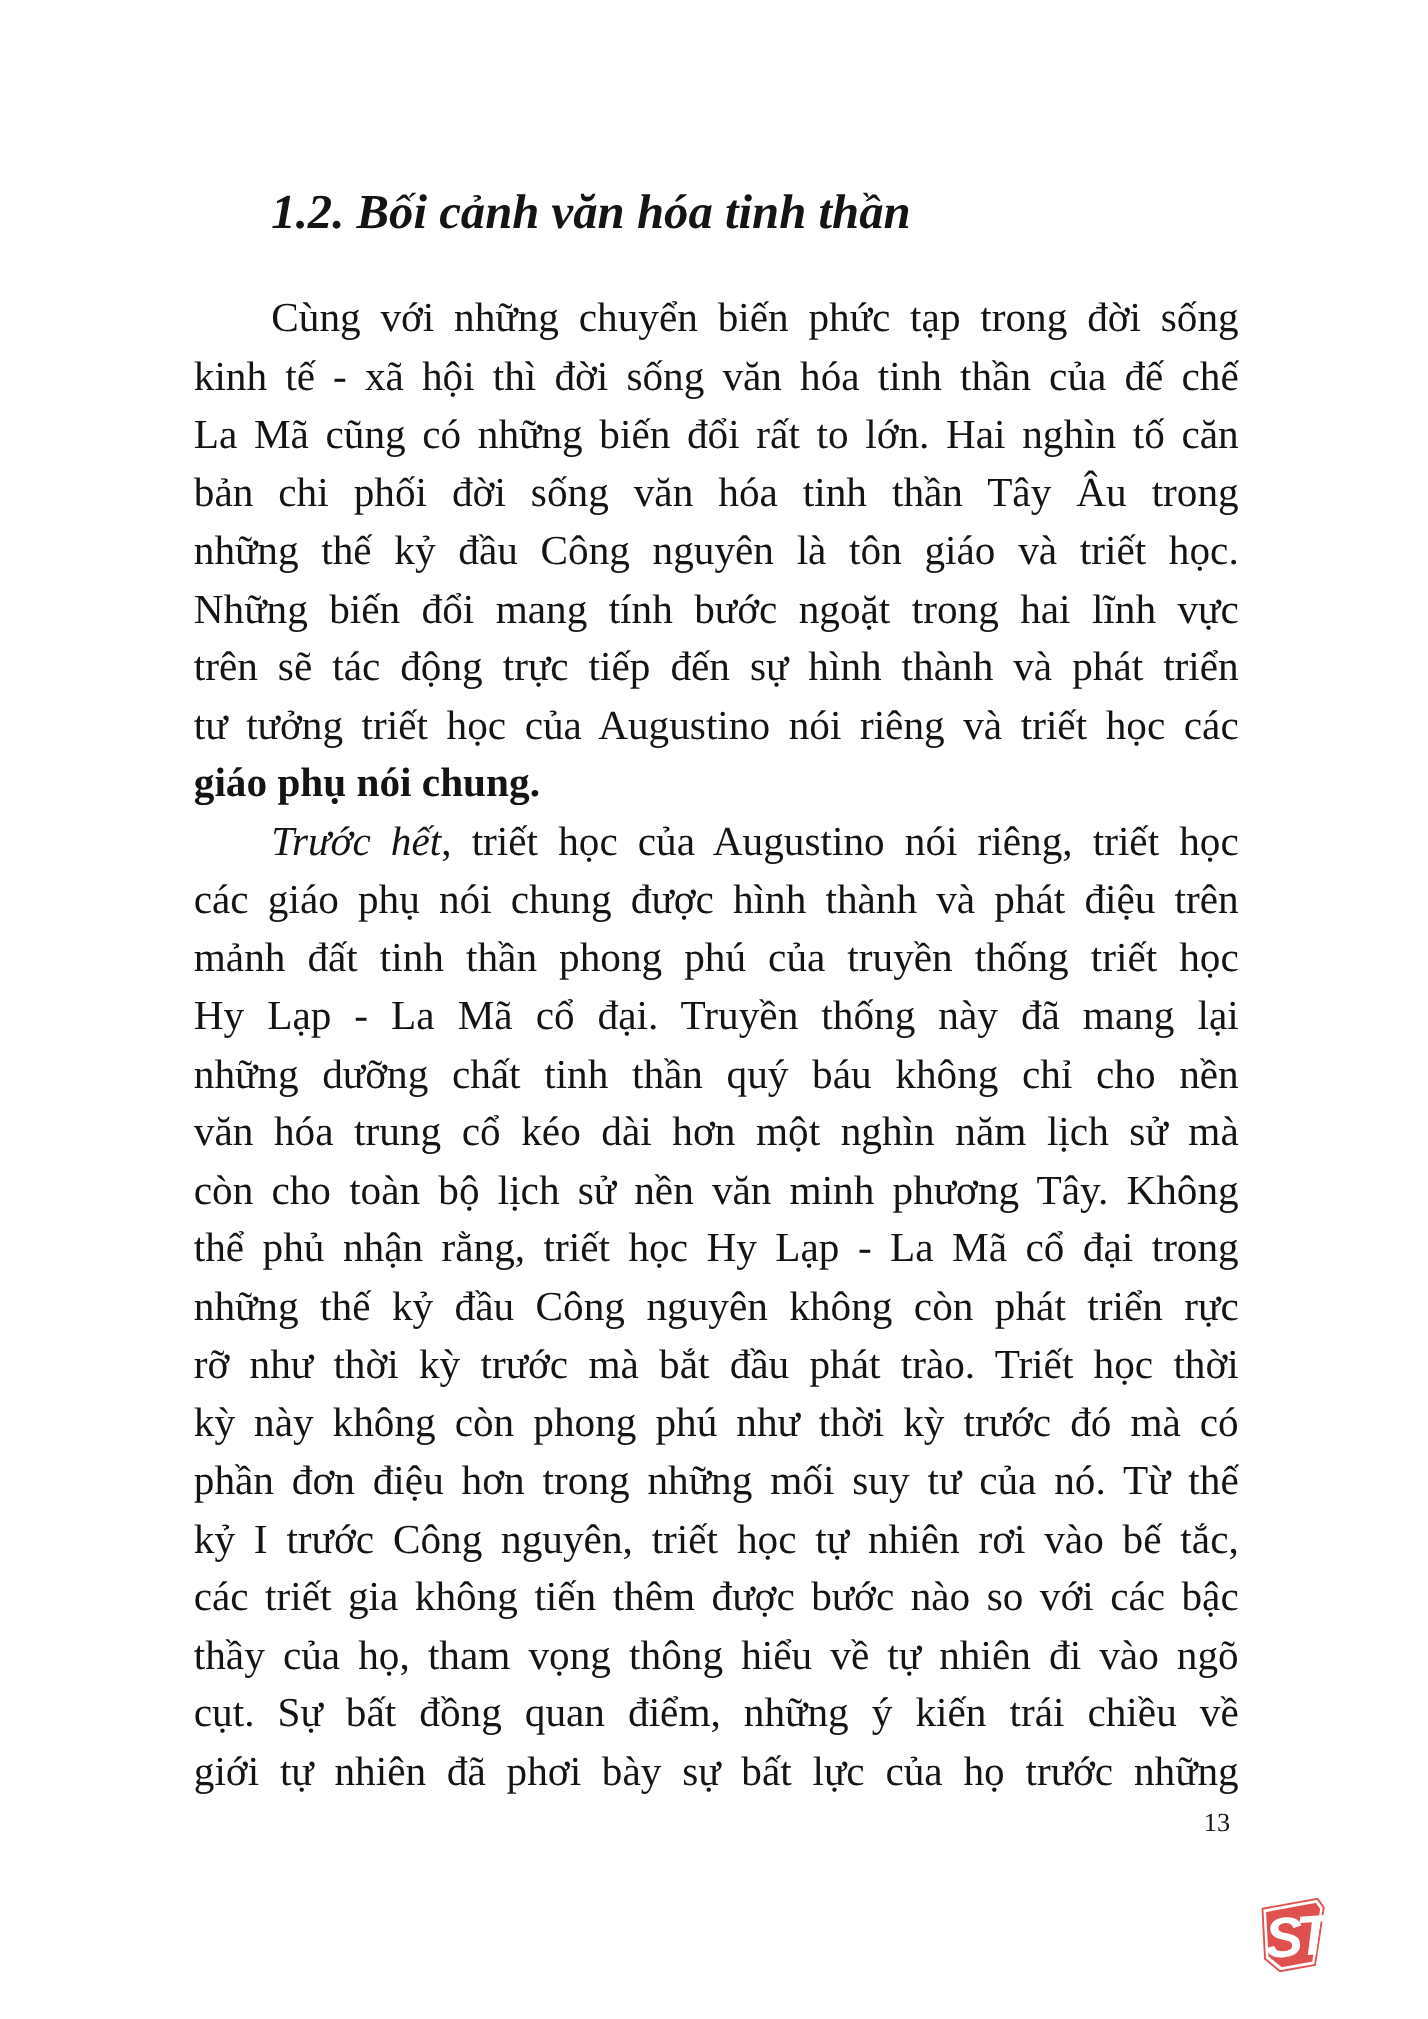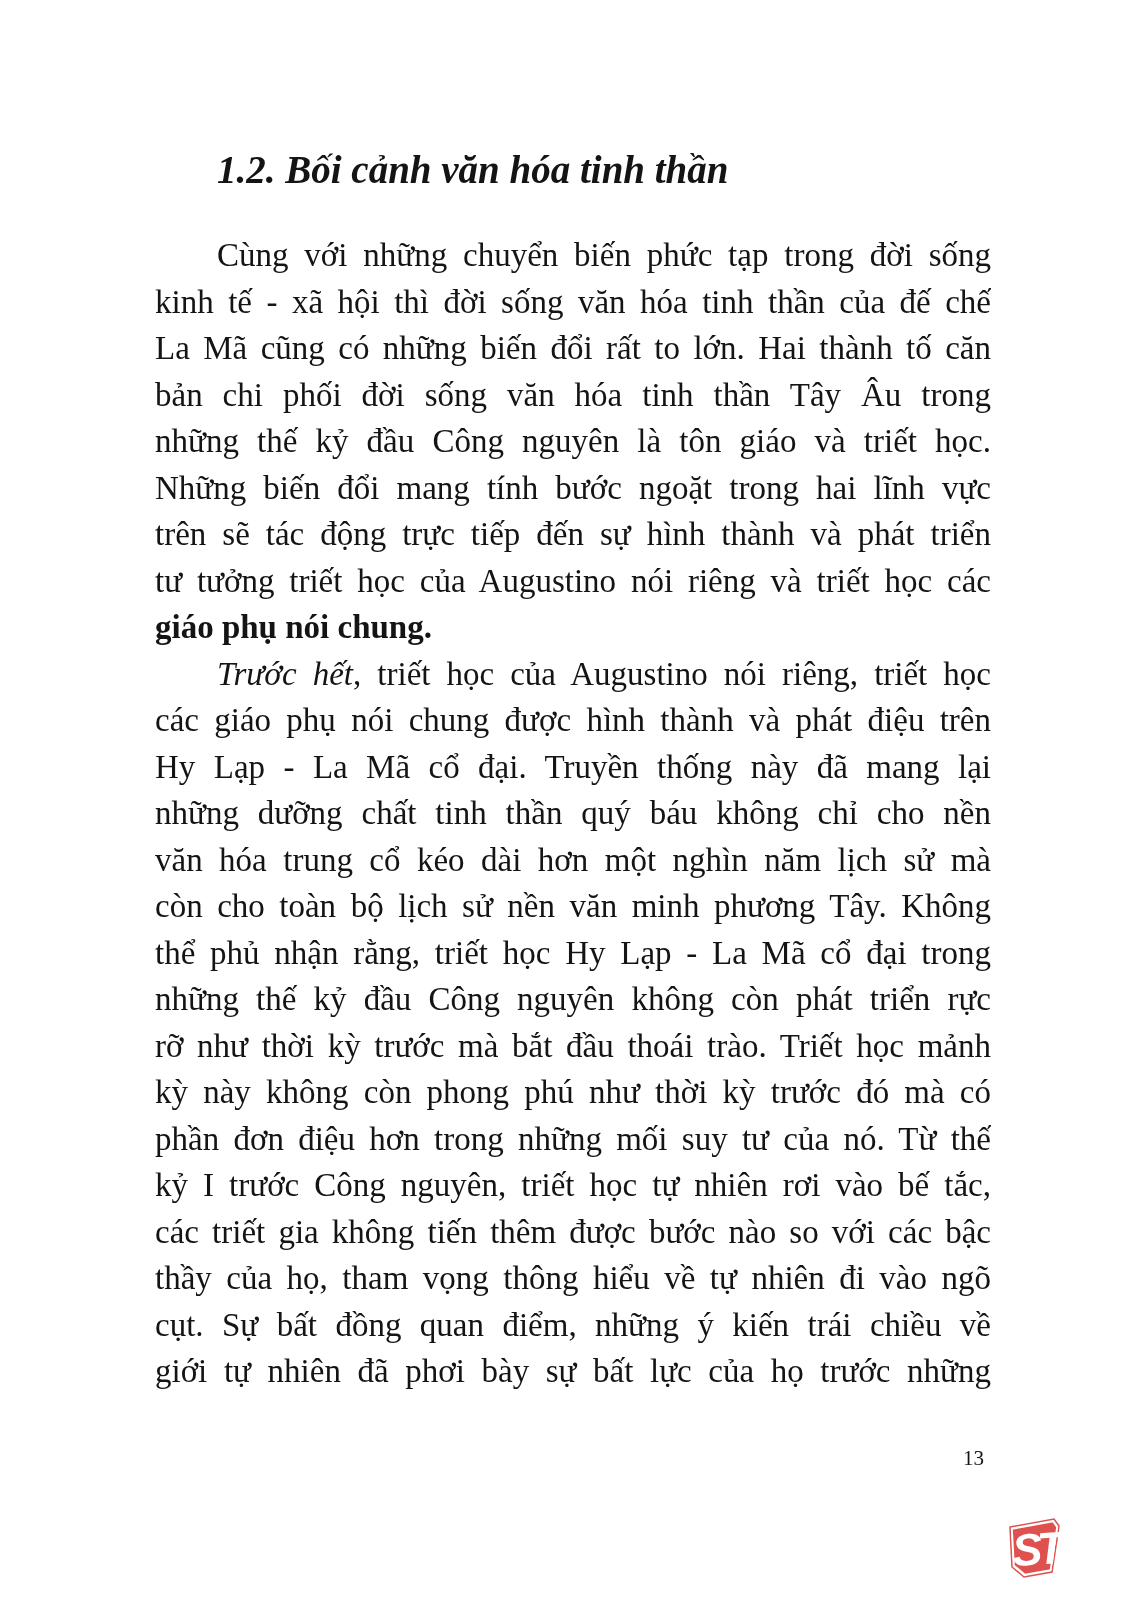--- a/index.html
+++ b/index.html
@@ -58,36 +58,37 @@
 </head>
 <body>
 
 <div class="page">
 
   <div class="content">
     <h2 class="heading">1.2. Bối cảnh văn hóa tinh thần</h2>
     <div id="body-text">
         <div class="line indent">Cùng với những chuyển biến phức tạp trong đời sống</div>
         <div class="line">kinh tế - xã hội thì đời sống văn hóa tinh thần của đế chế</div>
-        <div class="line">La Mã cũng có những biến đổi rất to lớn. Hai thành tố căn</div>
+        <div class="line">La Mã cũng có những biến đổi rất to lớn. Hai nghìn tố căn</div>
         <div class="line">bản chi phối đời sống văn hóa tinh thần Tây Âu trong</div>
         <div class="line">những thế kỷ đầu Công nguyên là tôn giáo và triết học.</div>
         <div class="line">Những biến đổi mang tính bước ngoặt trong hai lĩnh vực</div>
         <div class="line">trên sẽ tác động trực tiếp đến sự hình thành và phát triển</div>
         <div class="line">tư tưởng triết học của Augustino nói riêng và triết học các</div>
         <div class="line flush">giáo phụ nói chung.</div>
         <div class="line indent"><em>Trước hết</em>, triết học của Augustino nói riêng, triết học</div>
         <div class="line">các giáo phụ nói chung được hình thành và phát điệu trên</div>
+        <div class="line">mảnh đất tinh thần phong phú của truyền thống triết học</div>
         <div class="line">Hy Lạp - La Mã cổ đại. Truyền thống này đã mang lại</div>
         <div class="line">những dưỡng chất tinh thần quý báu không chỉ cho nền</div>
         <div class="line">văn hóa trung cổ kéo dài hơn một nghìn năm lịch sử mà</div>
         <div class="line">còn cho toàn bộ lịch sử nền văn minh phương Tây. Không</div>
         <div class="line">thể phủ nhận rằng, triết học Hy Lạp - La Mã cổ đại trong</div>
         <div class="line">những thế kỷ đầu Công nguyên không còn phát triển rực</div>
-        <div class="line">rỡ như thời kỳ trước mà bắt đầu thoái trào. Triết học mảnh</div>
+        <div class="line">rỡ như thời kỳ trước mà bắt đầu phát trào. Triết học thời</div>
         <div class="line">kỳ này không còn phong phú như thời kỳ trước đó mà có</div>
         <div class="line">phần đơn điệu hơn trong những mối suy tư của nó. Từ thế</div>
         <div class="line">kỷ I trước Công nguyên, triết học tự nhiên rơi vào bế tắc,</div>
         <div class="line">các triết gia không tiến thêm được bước nào so với các bậc</div>
         <div class="line">thầy của họ, tham vọng thông hiểu về tự nhiên đi vào ngõ</div>
         <div class="line">cụt. Sự bất đồng quan điểm, những ý kiến trái chiều về</div>
         <div class="line">giới tự nhiên đã phơi bày sự bất lực của họ trước những</div>
       </div>
   </div>
 

